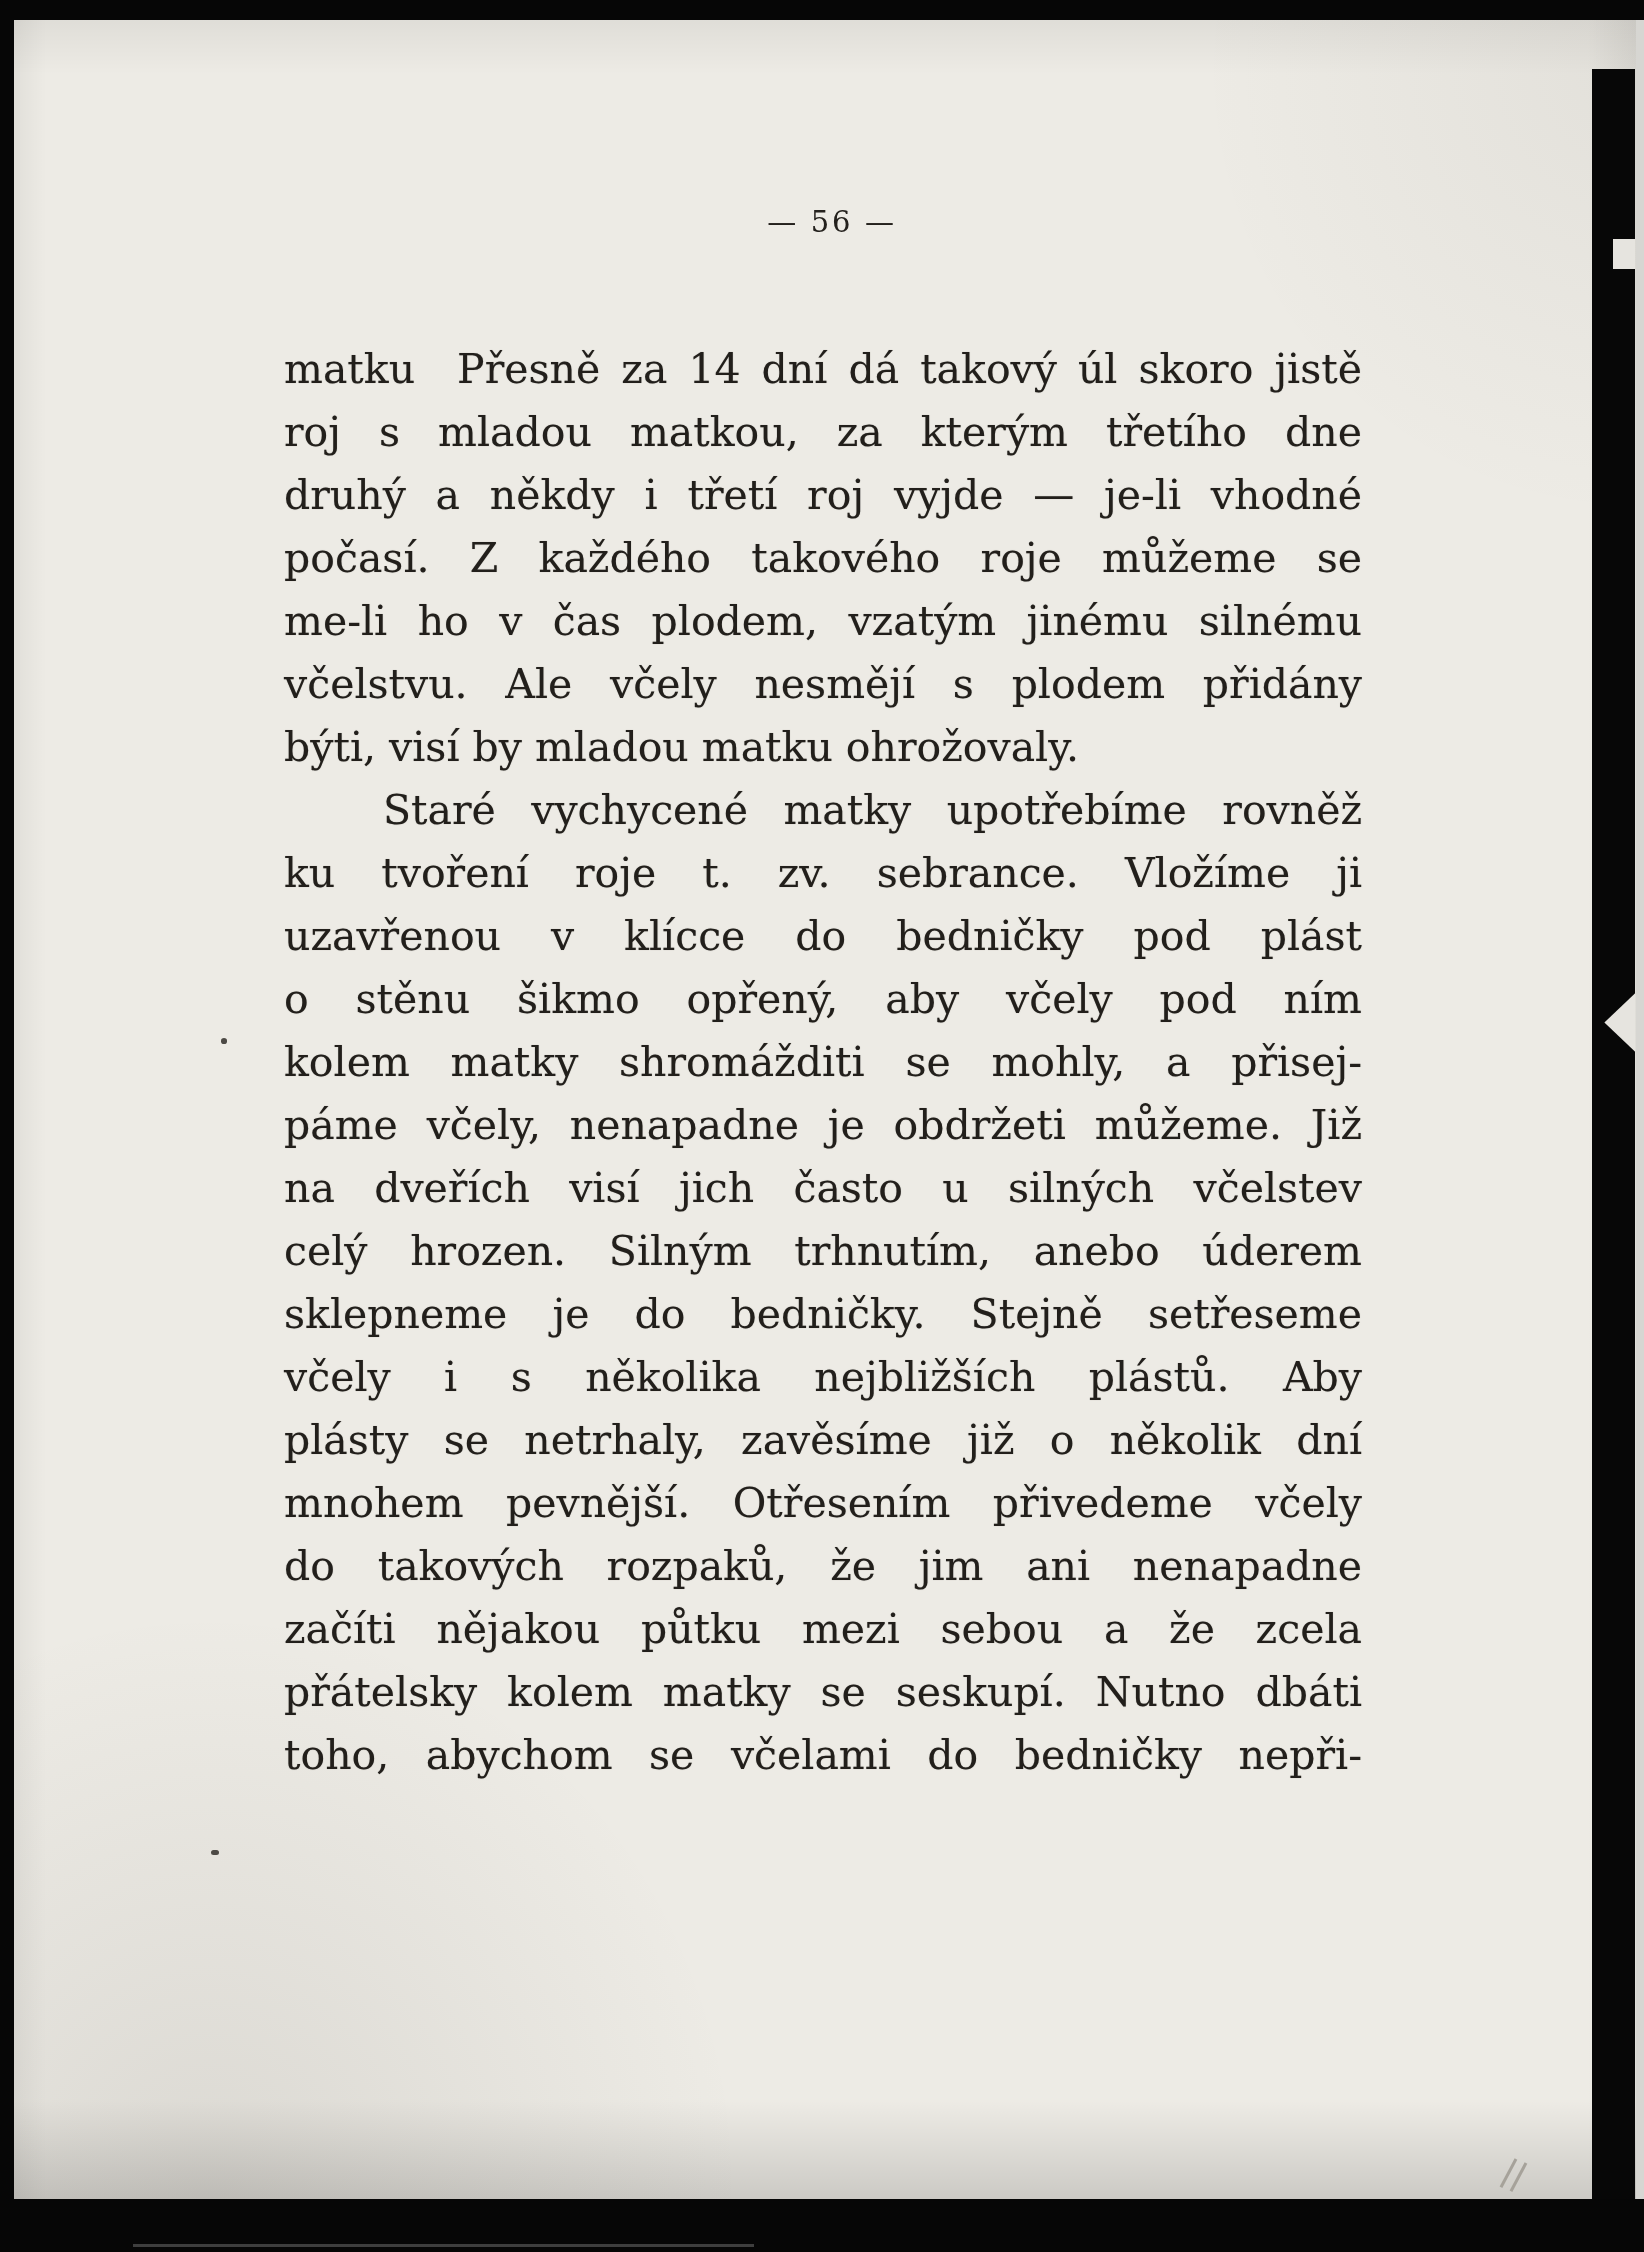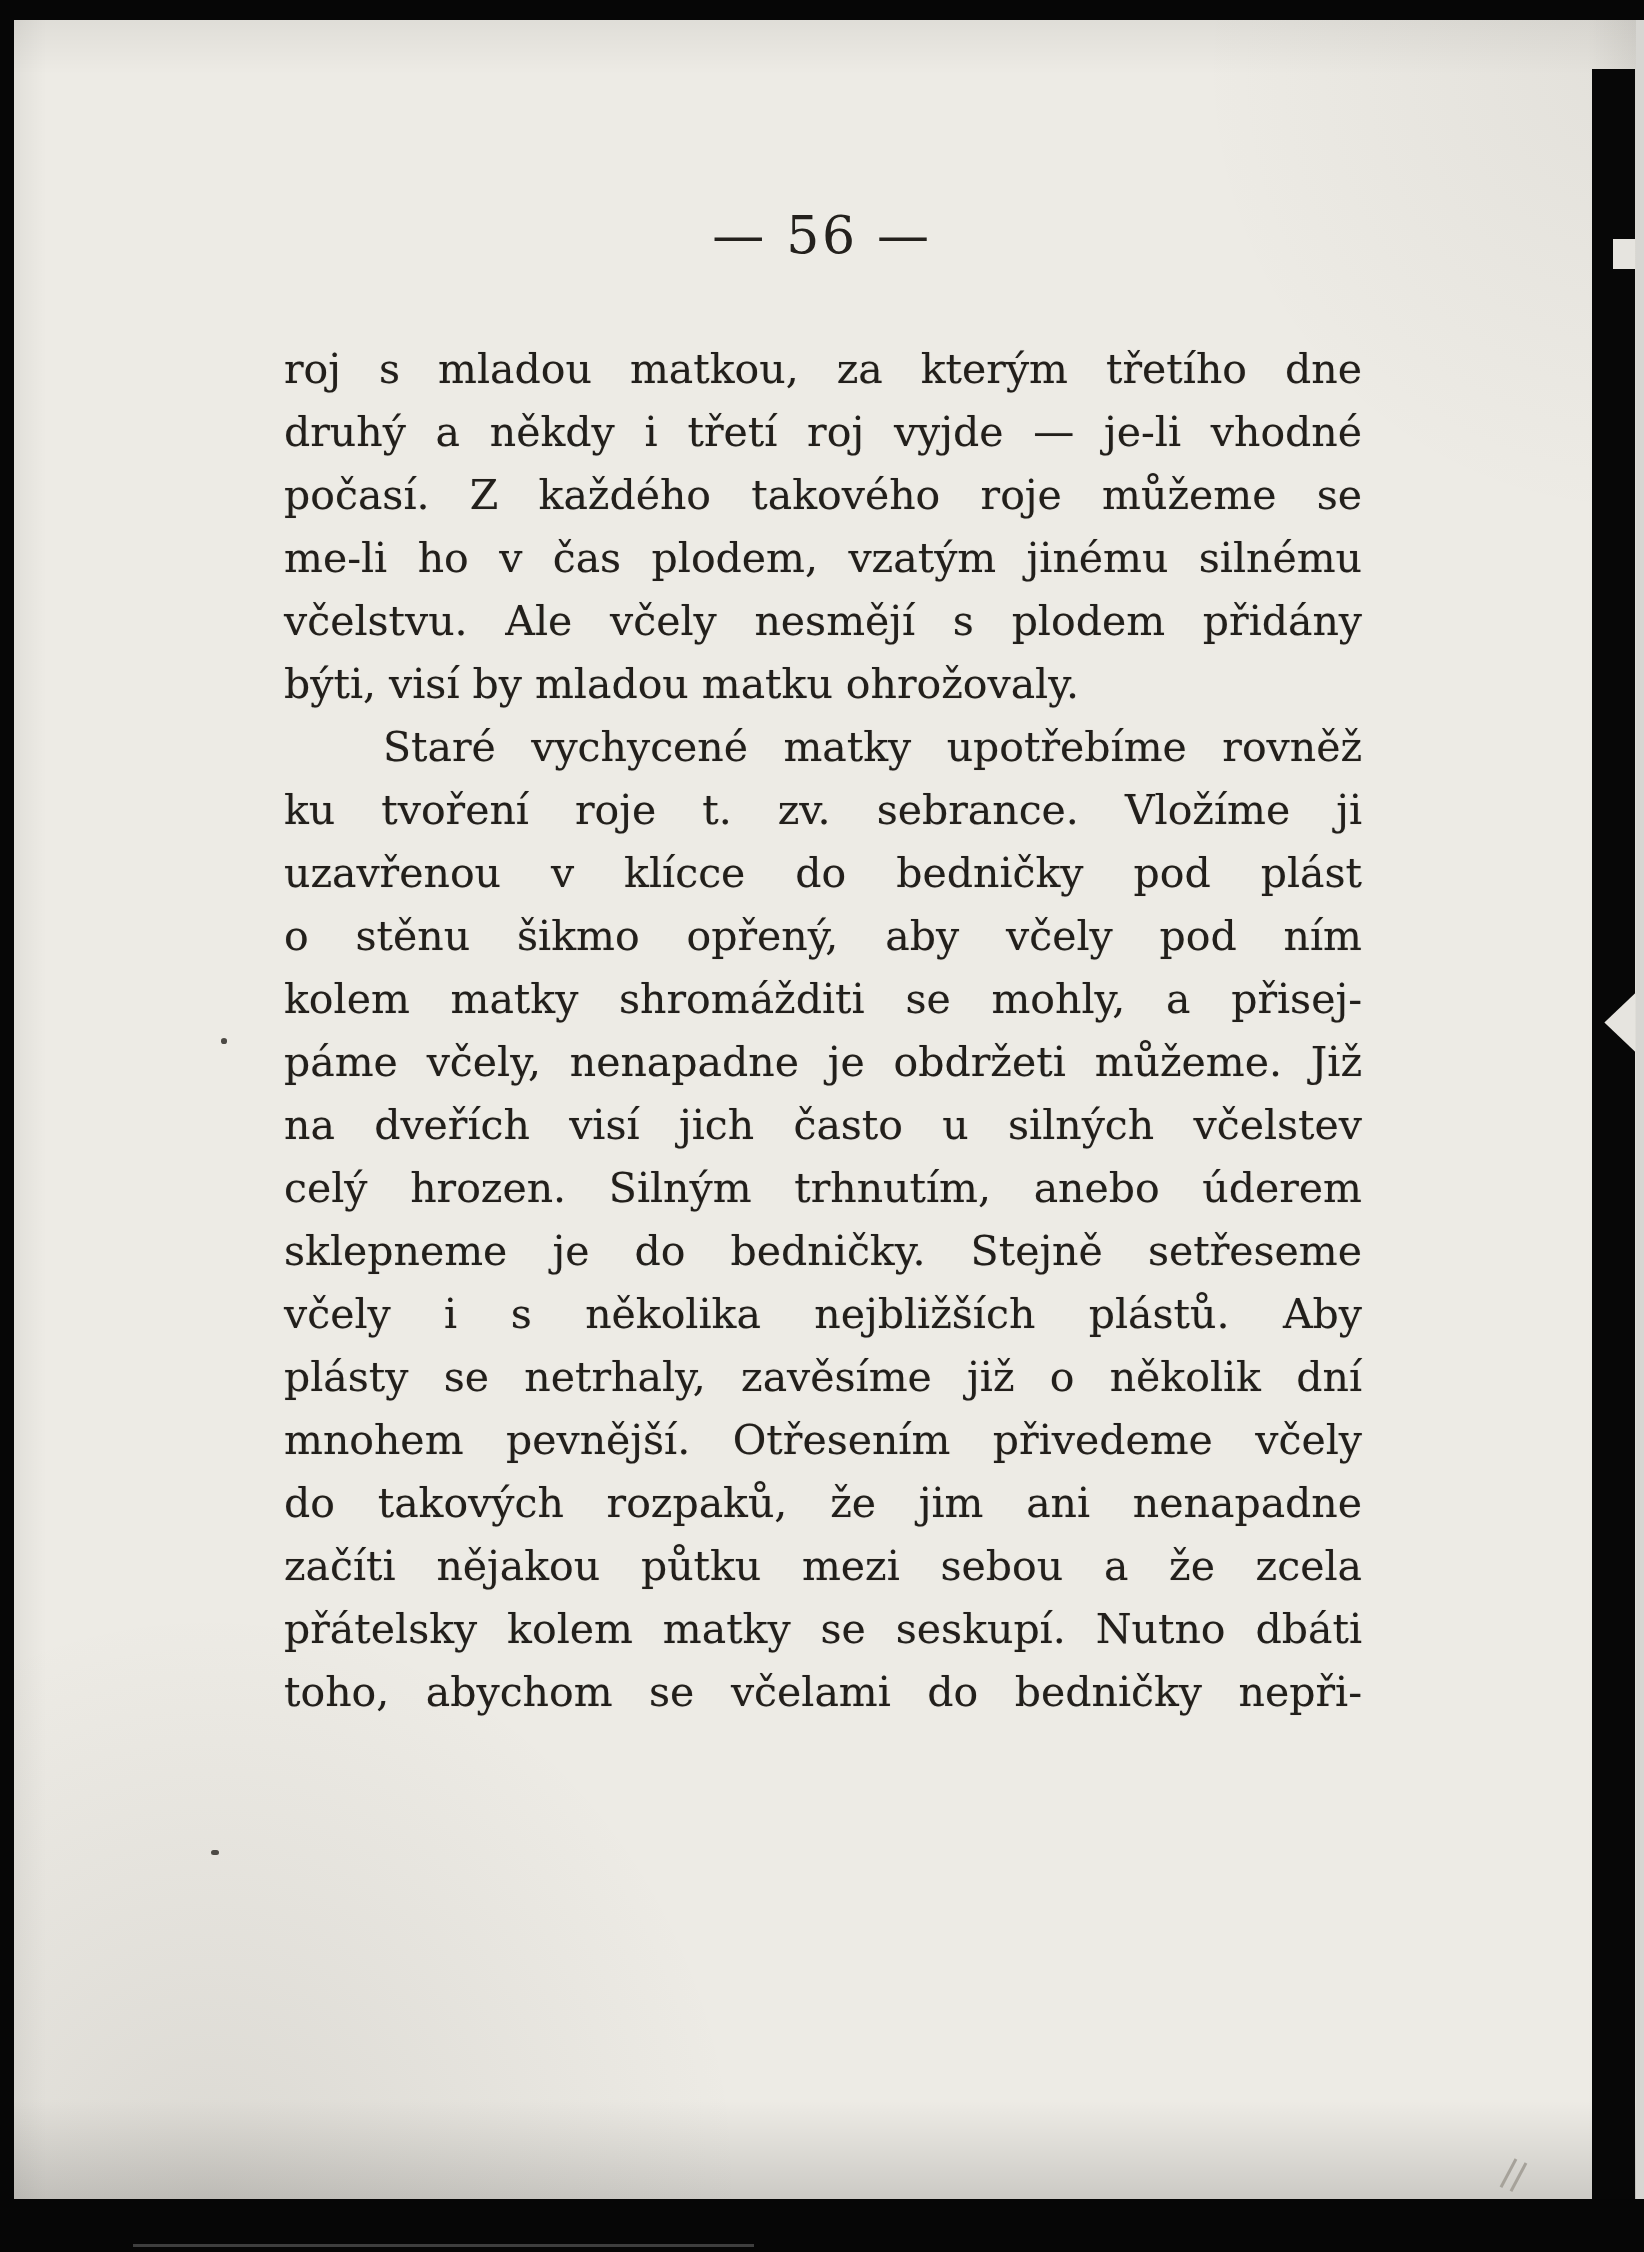--- a/index.html
+++ b/index.html
@@ -56,24 +56,24 @@
   .bottom-line {
     position: absolute;
     left: 133px; top: 2244px;
     width: 621px; height: 2.7px;
     background: #6e6e6e;
     opacity: .55;
   }
 
   .page-number {
     position: absolute;
-    left: 269px; top: 185px;
+    left: 279px; top: 185px;
     width: 1078px;
     text-align: center;
-    font-size: 52px;
+    font-size: 29px;
     letter-spacing: 2.7px;
     color: #24211d;
   }
 
   .text-block {
     position: absolute;
     left: 270px; top: 318px;
     width: 1078px;
     font-size: 41px;
     line-height: 63px;
@@ -103,20 +103,21 @@
   .slash-mark i:first-child { left: 7px; top: 0; }
   .slash-mark i:last-child { left: 17px; top: 3.5px; }
 </style>
 </head>
 <body>
 
 <div class="paper">
   <div class="page-number">— 56 —</div>
 
   <div class="text-block">
+    <div class="line">matku &nbsp;Přesně za 14 dní dá takový úl skoro jistě</div>
     <div class="line">roj s mladou matkou, za kterým třetího dne</div>
     <div class="line">druhý a někdy i třetí roj vyjde — je-li vhodné</div>
     <div class="line">počasí. Z každého takového roje můžeme se</div>
     <div class="line">me-li ho v čas plodem, vzatým jinému silnému</div>
     <div class="line">včelstvu. Ale včely nesmějí s plodem přidány</div>
     <div class="line para-end">býti, visí by mladou matku ohrožovaly.</div>
     <div class="line indent">Staré vychycené matky upotřebíme rovněž</div>
     <div class="line">ku tvoření roje t. zv. sebrance. Vložíme ji</div>
     <div class="line">uzavřenou v klícce do bedničky pod plást</div>
     <div class="line">o stěnu šikmo opřený, aby včely pod ním</div>

